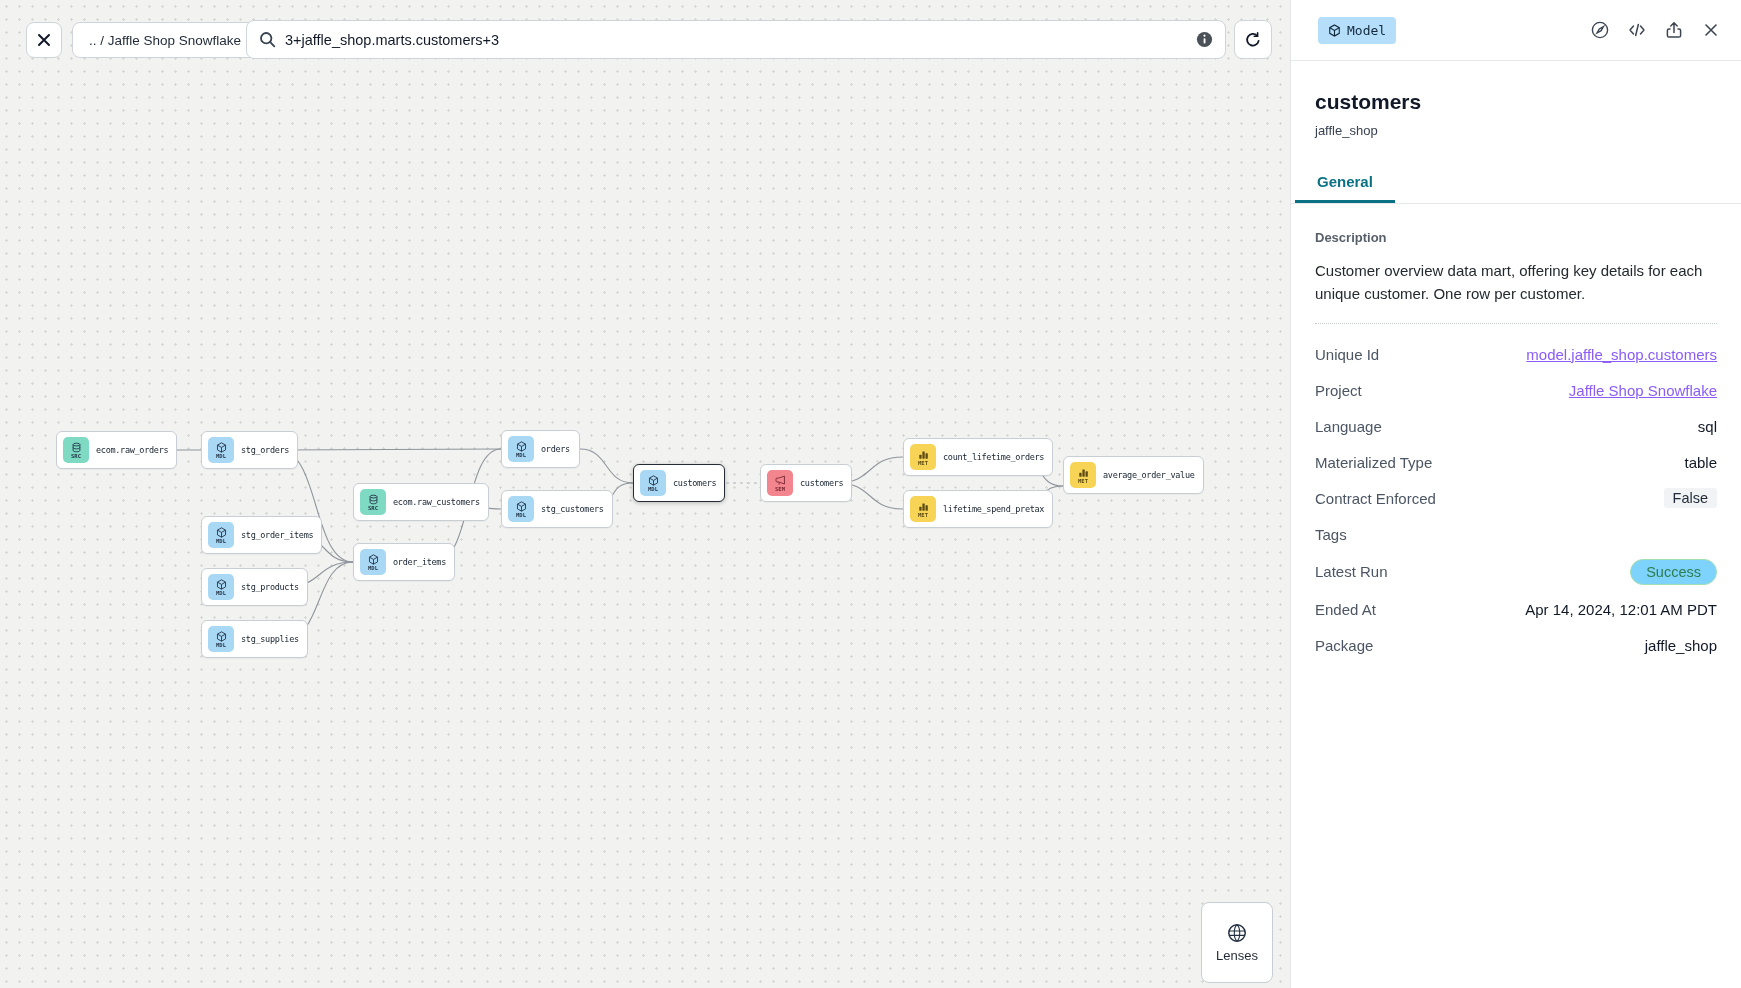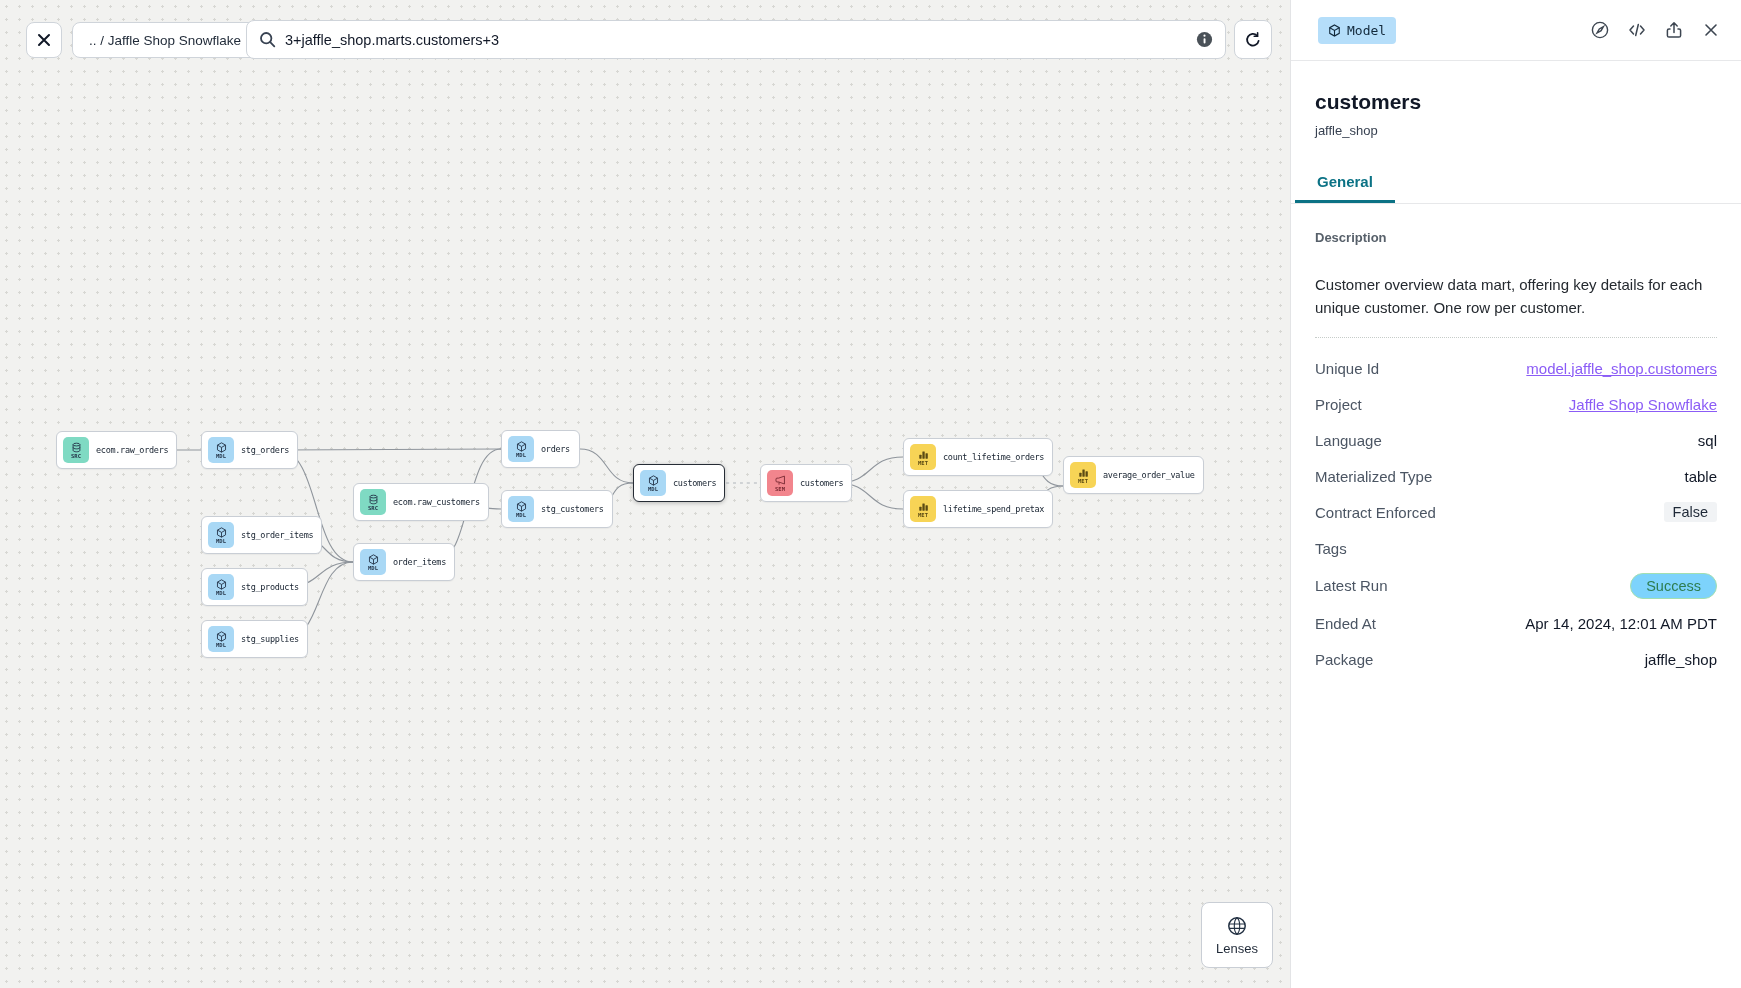--- a/index.html
+++ b/index.html
@@ -32,21 +32,21 @@
   .node.selected { border:1.6px solid #262c35; box-shadow:0 1px 4px rgba(0,0,0,.25); }
   .node .nlabel { font-family:"DejaVu Sans Mono", monospace; font-size:8.5px;
     letter-spacing:-.3px; color:#15202e; white-space:nowrap; }
   .nicon { width:26px; height:26px; border-radius:5px; flex:0 0 26px;
     display:flex; flex-direction:column; align-items:center; justify-content:center; }
   .nicon svg { width:11px; height:11px; display:block; }
   .nicon .ktxt { font-family:"DejaVu Sans Mono", monospace; font-size:5.5px; font-weight:bold;
     line-height:6px; }
 
   
-  #lenses { position:absolute; left:1201px; top:902px; width:72px; height:66px;
+  #lenses { position:absolute; left:1201px; top:902px; width:72px; height:81px;
     background:#fff; border:1px solid #c9ced5; border-radius:8px; cursor:pointer;
     display:flex; flex-direction:column; align-items:center; justify-content:center; gap:4px; }
   #lenses .llabel { font-size:13px; color:#1f2937; }
 
   
   #panel { position:absolute; left:1290px; top:0; width:451px; height:988px;
     background:#fff; border-left:1px solid #e3e4e6; }
   #panel-header { height:61px; border-bottom:1px solid #e7e8ea; display:flex;
     align-items:center; justify-content:space-between; padding:0 20px 0 27px; }
   #model-badge { background:#b5defa; color:#12293b; border-radius:4px; height:27px;
@@ -60,21 +60,21 @@
   #panel-body { padding:0; }
   #panel-title { font-size:21px; font-weight:bold; color:#111827; margin:29px 24px 0; }
   #panel-subtitle { font-size:13px; color:#374151; margin:9px 24px 0; }
 
   #panel-tabs { display:flex; margin-top:27px; border-bottom:1px solid #e7e8ea; padding-left:4px; }
   .tab { font-size:15px; font-weight:bold; color:#57606a; padding:8px 22px 10px; cursor:pointer; }
   .tab.active { color:#0b7285; border-bottom:3px solid #0b7285; }
 
   #section { padding:26px 24px 0; }
   #desc-label { font-size:13px; font-weight:bold; color:#57606a; }
-  #desc-text { font-size:15px; color:#24292f; line-height:1.55; margin-top:28px; }
+  #desc-text { font-size:15px; color:#24292f; line-height:1.55; margin-top:14px; }
   #dotted-sep { border-top:1.5px dotted #c6ccc9; margin:17px 0 19px; }
 
   .frow { display:flex; align-items:center; justify-content:space-between;
     min-height:23px; margin-bottom:13px; }
   .flabel { font-size:15px; color:#4b5563; }
   .fvalue { font-size:15px; color:#111827; display:flex; align-items:center; gap:6px; }
   .fvalue a { color:#8b5cf6; text-decoration:underline; cursor:pointer; }
   .fvalue .teal { color:#0b7285; }
   .vchip { background:#f1f3f5; border-radius:3px; padding:2px 9px; font-size:14.5px; color:#1f2937; }
   .vpill { background:#7dd3fc; border:1px solid #a2dfb0; border-radius:999px;

